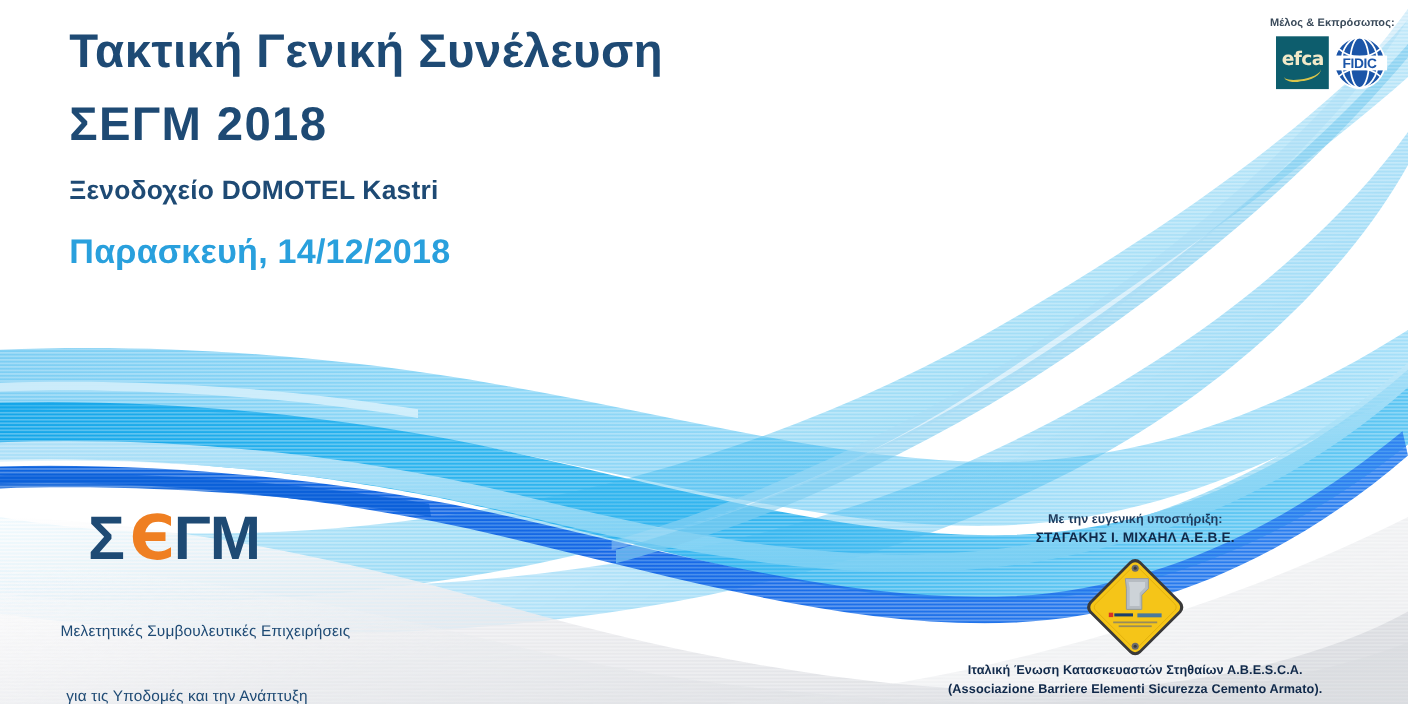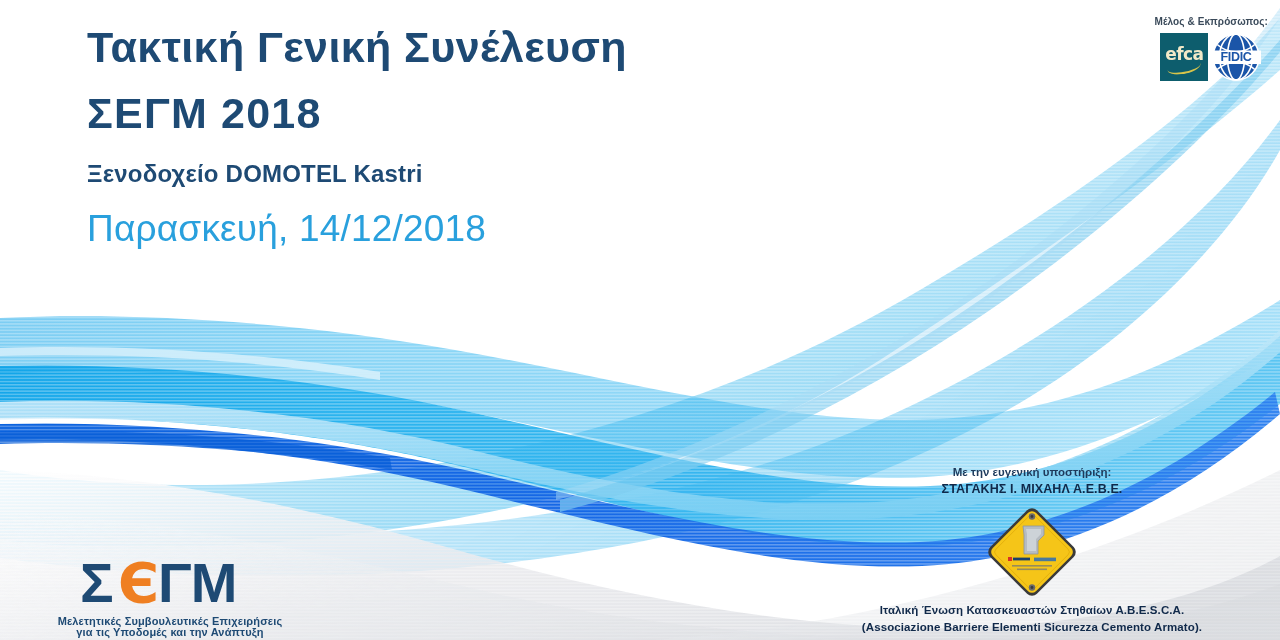--- a/index.html
+++ b/index.html
@@ -26,42 +26,41 @@
     z-index: 1;
     pointer-events: none;
   }
 
   
   #title-block {
     position: absolute;
     left: 63px;
     top: 14px;
     z-index: 10;
-    margin-left: 24px;
   }
   #headline-1, #headline-2 {
     font-size: 43px;
     font-weight: 700;
     color: #1e4a74;
     letter-spacing: 0.4px;
     line-height: 66px;
     white-space: nowrap;
   }
   #headline-2 { letter-spacing: 1.2px; }
   #venue-line {
     font-size: 24px;
     font-weight: 600;
     color: #1e4a74;
     line-height: 56px;
     letter-spacing: 0.2px;
     white-space: nowrap;
   }
   #date-line {
-    font-size: 37px;
-    font-weight: 400;
+    font-size: 31px;
+    font-weight: 700;
     color: #29a0dd;
     line-height: 54px;
     letter-spacing: 0.2px;
     white-space: nowrap;
   }
 
   
   #member-block {
     position: absolute;
     right: 12px;
@@ -127,26 +126,27 @@
     z-index: 12;
     text-align: center;
     width: 230px;
   }
   #segm-wordmark {
     font-size: 0;
     line-height: 0;
     margin-bottom: 2px;
   }
   #segm-tagline-1, #segm-tagline-2 {
-    font-size: 11px;
-    font-weight: 700;
+    font-size: 14px;
+    font-weight: 400;
     color: #1e4a74;
     letter-spacing: 0.15px;
     line-height: 11px;
     white-space: nowrap;
+    margin-top: 48px;
   }
 
   
   #sponsor-block {
     position: absolute;
     right: 18px;
     bottom: 4px;
     z-index: 12;
     width: 460px;
     text-align: center;

